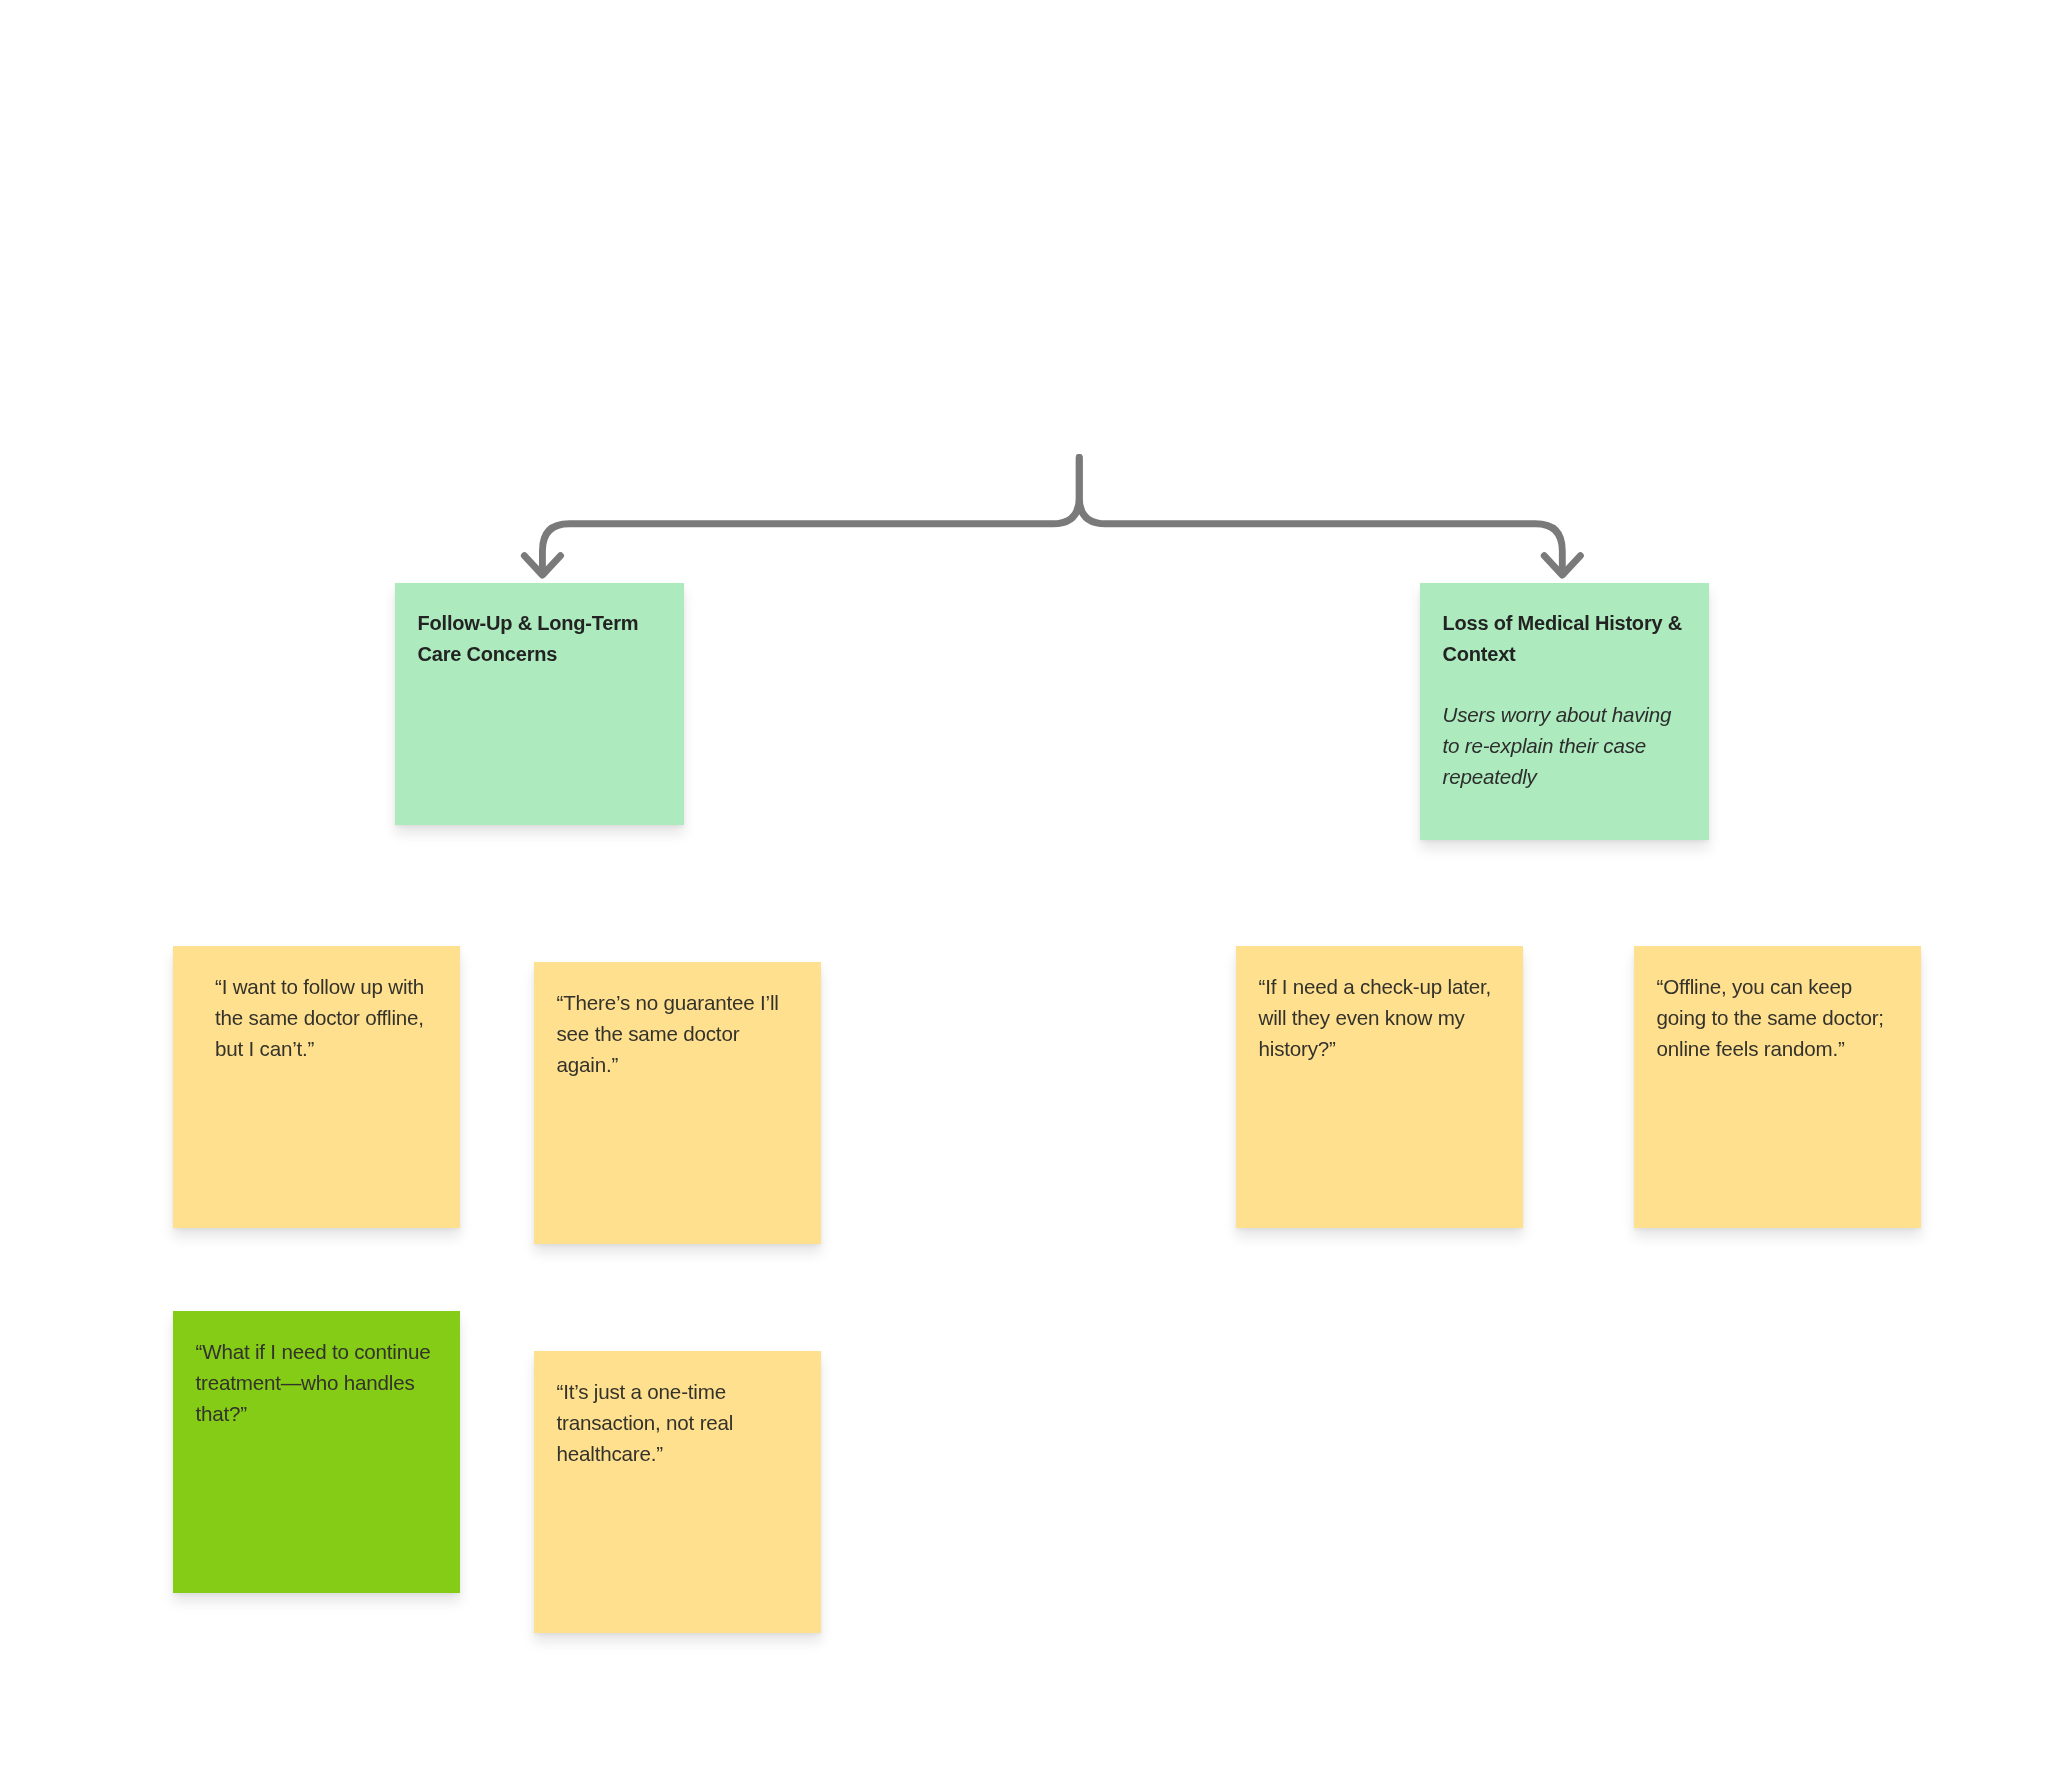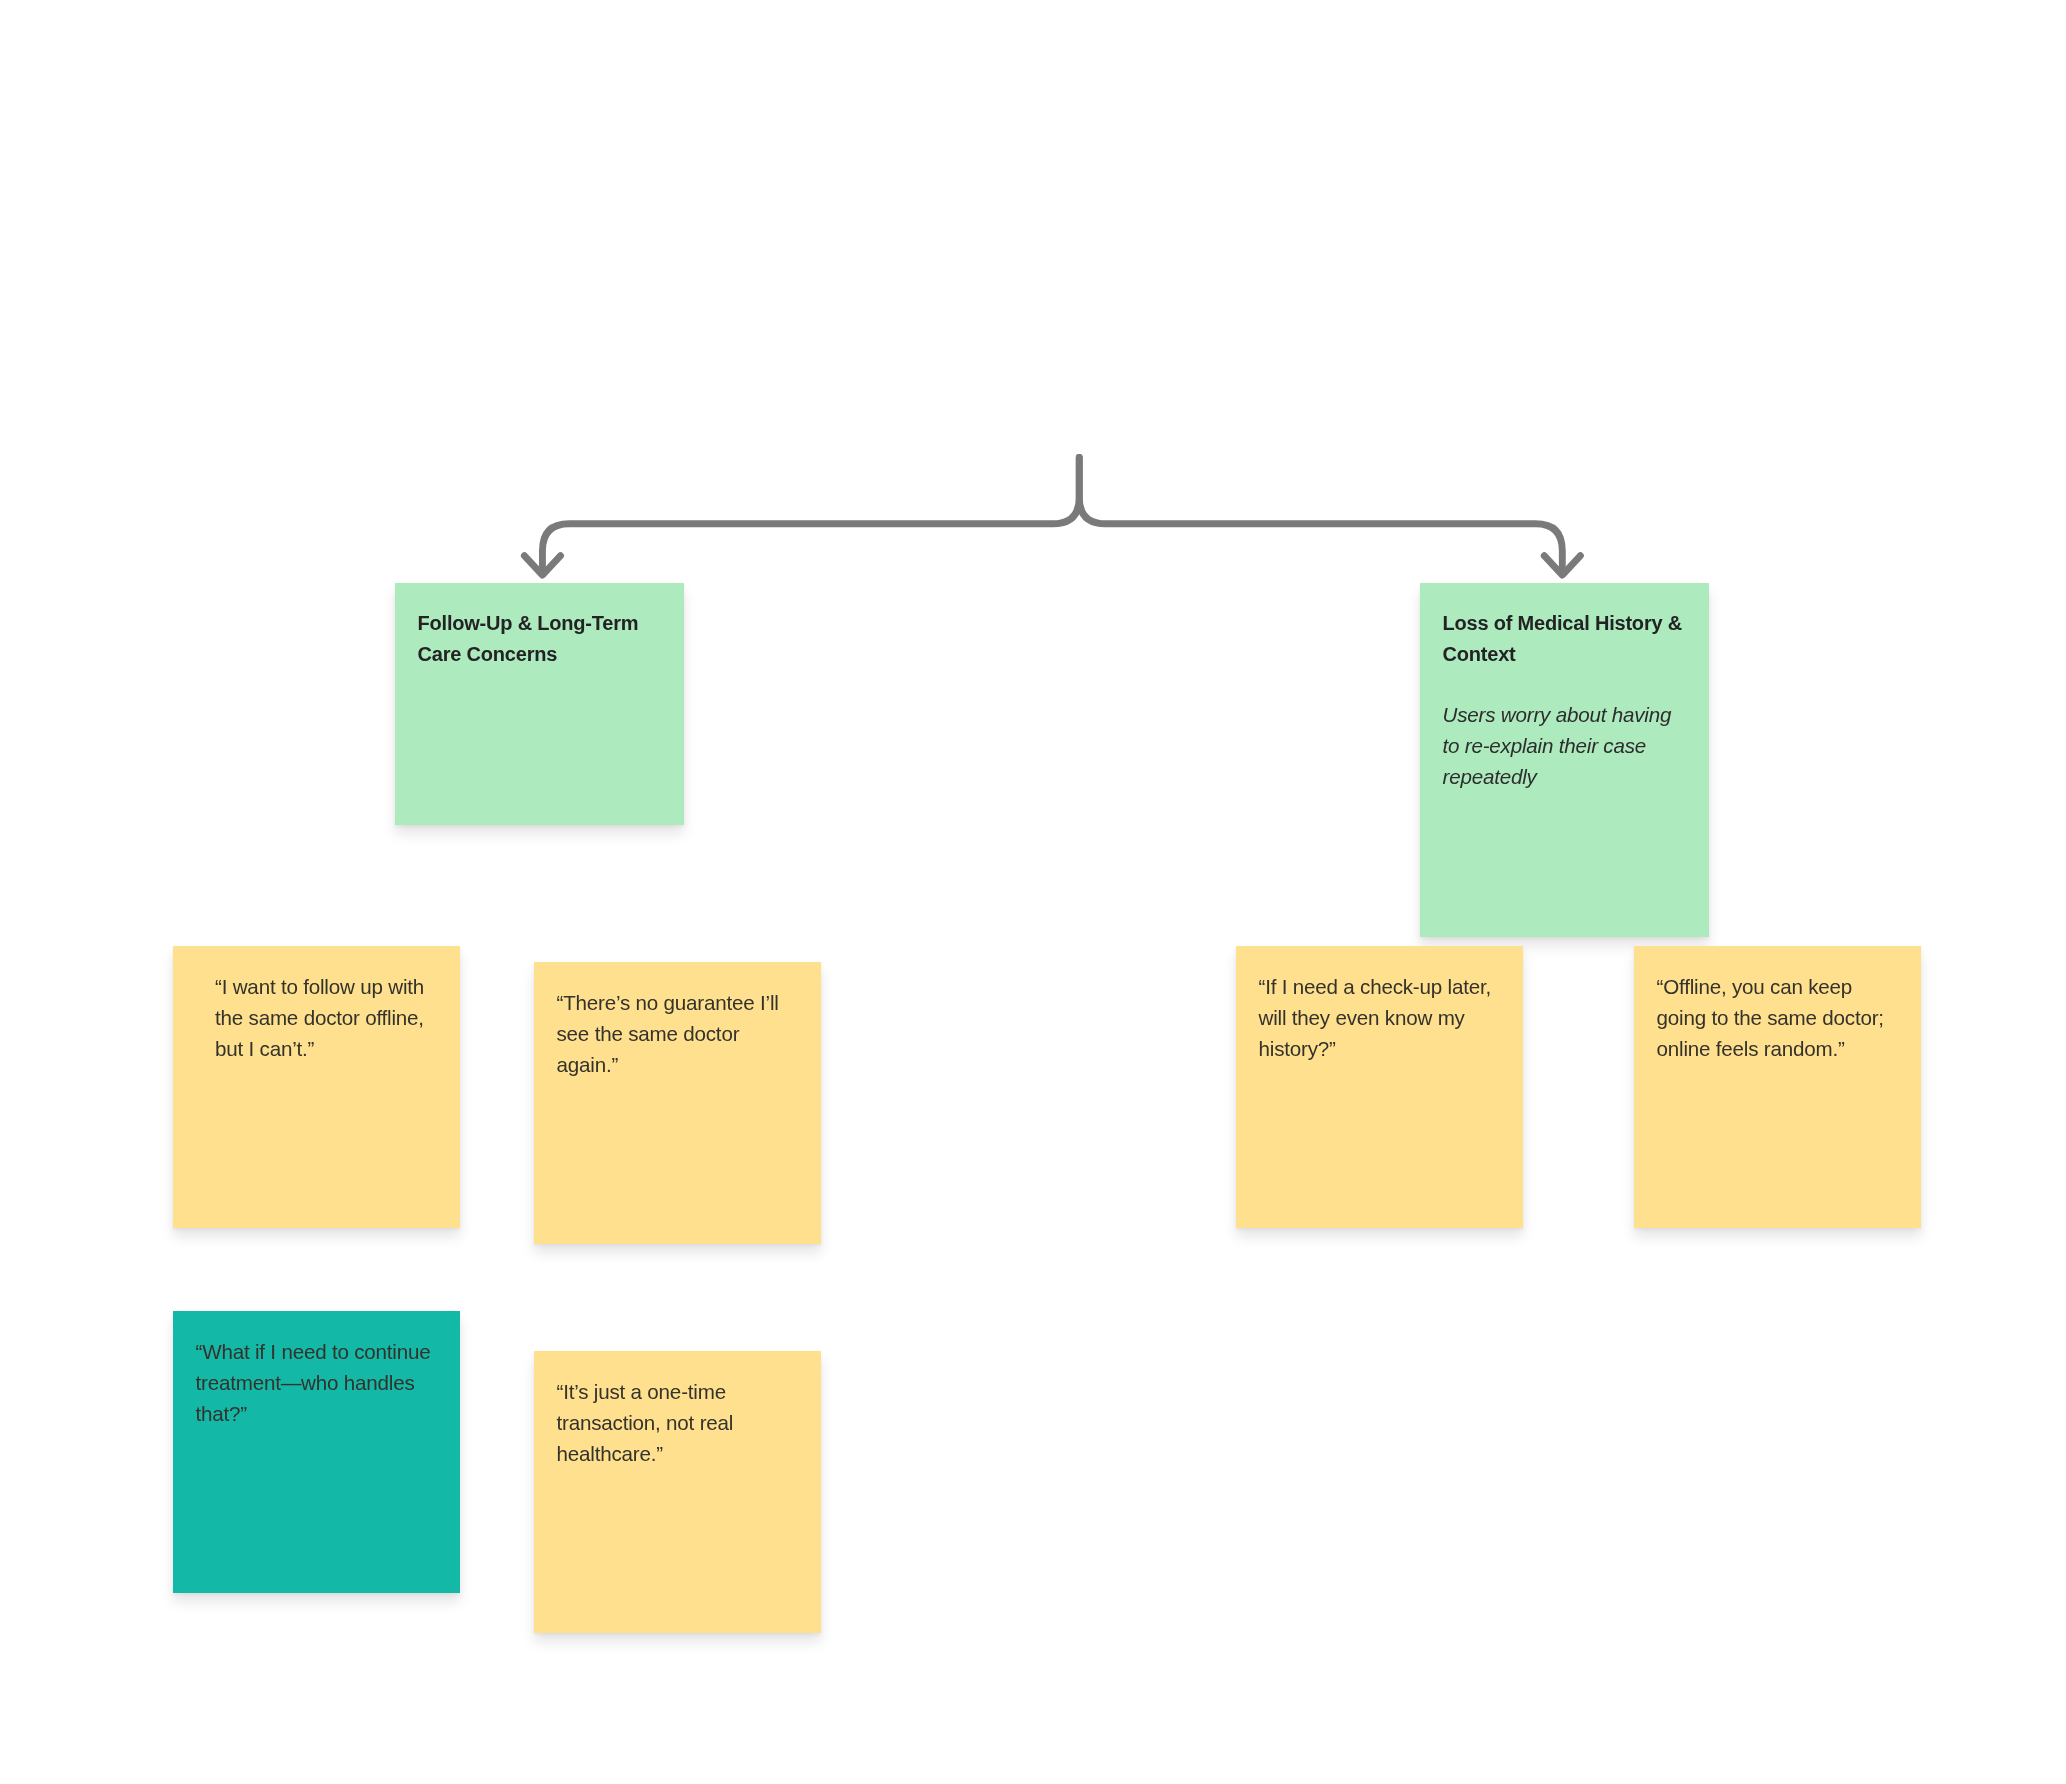--- a/index.html
+++ b/index.html
@@ -48,21 +48,21 @@
     font-size: 20.6px;
     line-height: 31px;
     letter-spacing: -0.2px;
     color: #33322b;
   }
   .line { display: block; white-space: nowrap; }
 
   
   .note-root        { left: 933px; top: 161px;  width: 292px; height: 296px; }
   .note-theme-left  { left: 395px;  top: 583px;  width: 289px; height: 242px; }
-  .note-theme-right { left: 1420px; top: 583px;  width: 289px; height: 354px; }
+  .note-theme-right { left: 1420px; top: 583px;  width: 289px; height: 257px; }
   .note-q1 { left: 173px;  top: 946px; padding-left: 42px; }
   .note-q2 { left: 534px;  top: 962px; }
   .note-q3 { left: 1236px; top: 946px; }
   .note-q4 { left: 1634px; top: 946px; }
   .note-q5 { left: 173px;  top: 1311px; }
   .note-q6 { left: 534px;  top: 1311px; margin-top: 40px; }
 </style>
 </head>
 <body>
 
@@ -120,21 +120,21 @@
   </div>
 
   <div class="note note-q4" style="background-color: rgb(255, 224, 143);">
     <div class="quote-body">
       <span class="line">“Offline, you can keep</span>
       <span class="line">going to the same doctor;</span>
       <span class="line">online feels random.”</span>
     </div>
   </div>
 
-  <div class="note note-q5" style="background-color: #14b8a6;">
+  <div class="note note-q5" style="background-color: #84cc16;">
     <div class="quote-body">
       <span class="line">“What if I need to continue</span>
       <span class="line">treatment—who handles</span>
       <span class="line">that?”</span>
     </div>
   </div>
 
   <div class="note note-q6" style="background-color: rgb(255, 224, 143);">
     <div class="quote-body">
       <span class="line">“It’s just a one-time</span>

